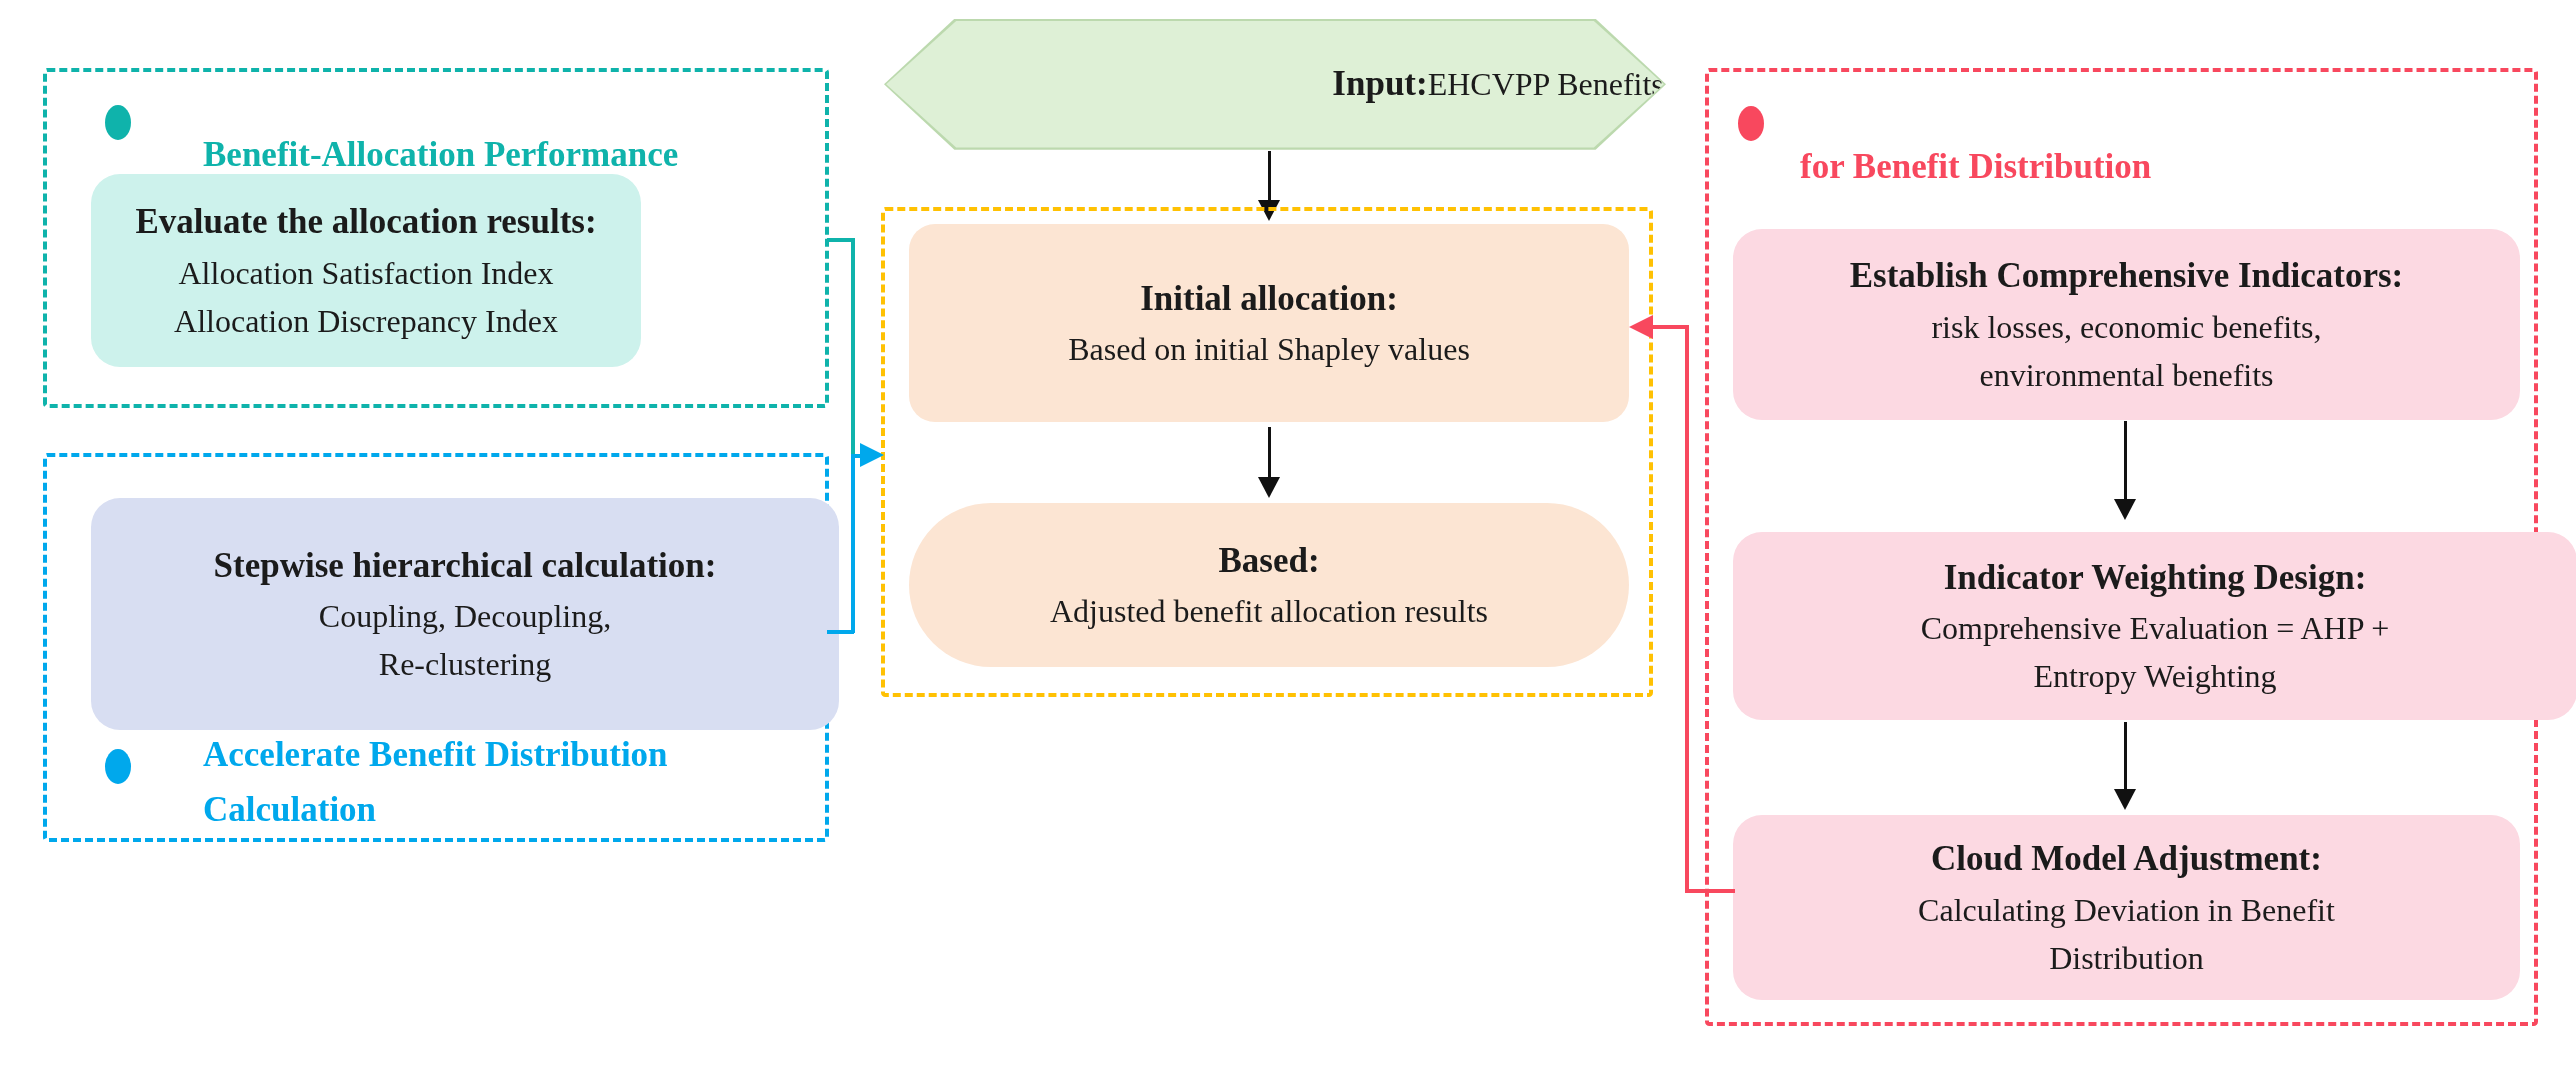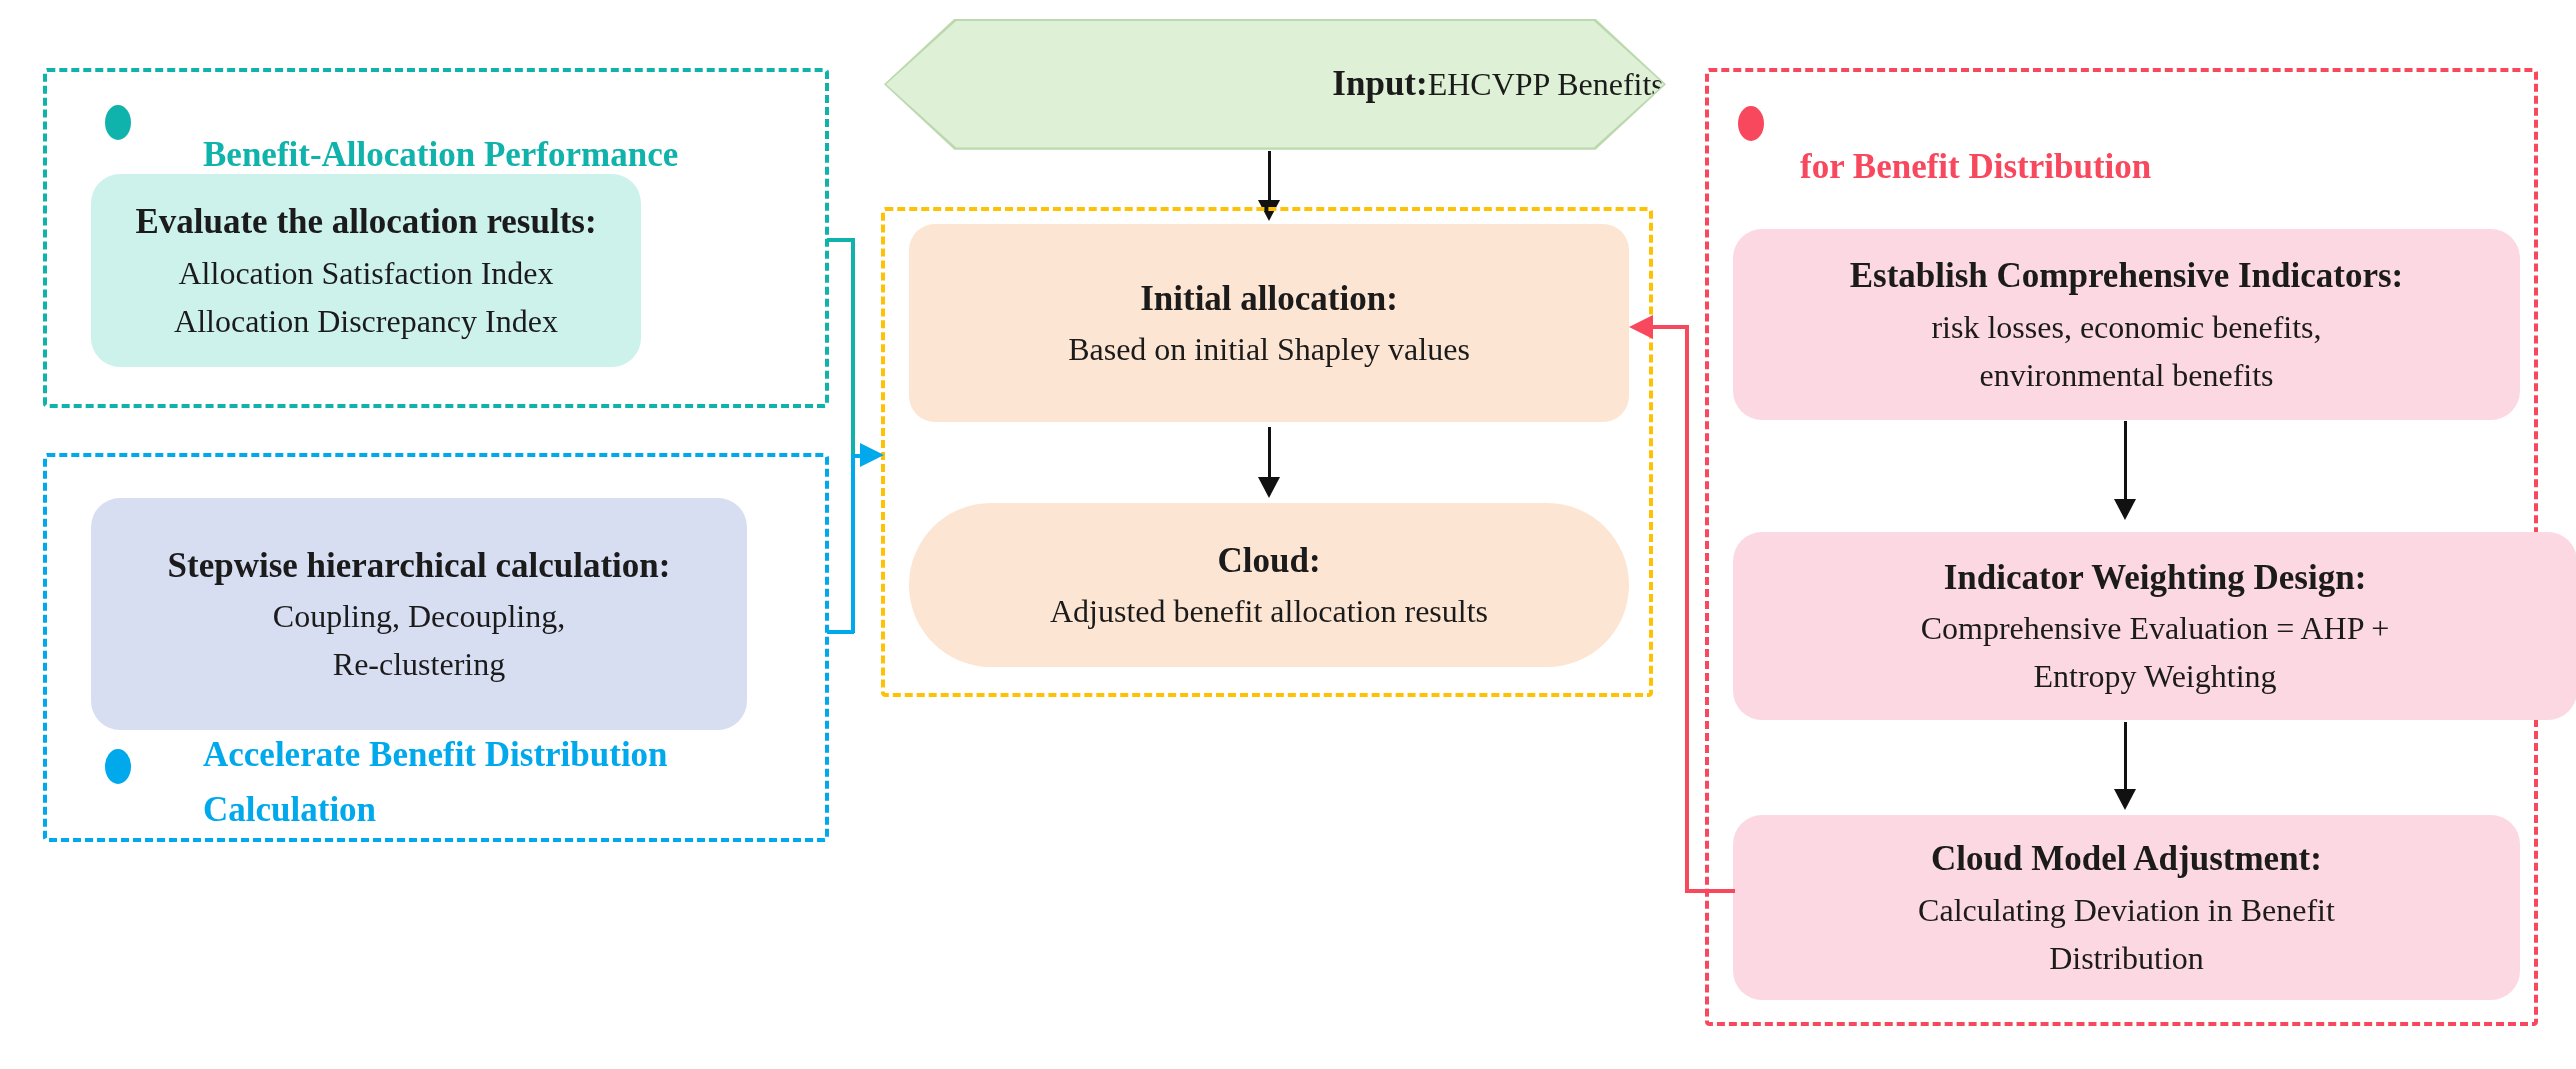--- a/index.html
+++ b/index.html
@@ -53,21 +53,21 @@
   <div class="legend tealc" style="left:203px;top:92px;margin-top:44px;">Benefit-Allocation Performance</div>
 
   <div class="fillbox" style="left:91px;top:174px;width:550px;height:193px;background:var(--teal-fill);">
     <div class="bt">Evaluate the allocation results:</div>
     <div class="bl">Allocation Satisfaction Index</div>
     <div class="bl">Allocation Discrepancy Index</div>
   </div>
 
   <div class="dashed blue" style="left:43px;top:453px;width:778px;height:381px;"></div>
 
-  <div class="fillbox" style="left:91px;top:498px;width:656px;height:232px;background:var(--blue-fill);">
+  <div class="fillbox" style="left:91px;top:498px;width:748px;height:232px;background:var(--blue-fill);">
     <div class="bt">Stepwise hierarchical calculation:</div>
     <div class="bl">Coupling, Decoupling,</div>
     <div class="bl">Re-clustering</div>
   </div>
 
   <div class="bullet bluec" style="left:105px;top:749px;"></div>
   <div class="legend bluec" style="left:203px;top:736px;">Accelerate Benefit Distribution</div>
   <div class="legend bluec" style="left:203px;top:791px;">Calculation</div>
 
   <div class="hex">
@@ -84,21 +84,21 @@
 
   <div class="fillbox" style="left:909px;top:224px;width:720px;height:198px;background:var(--peach);border-radius:26px;">
     <div class="bt">Initial allocation:</div>
     <div class="bl">Based on initial Shapley values</div>
   </div>
 
   <div class="vline" style="left:1268px;top:427px;height:52px;"></div>
   <div class="ah-down" style="left:1258px;top:477px;"></div>
 
   <div class="fillbox" style="left:909px;top:503px;width:720px;height:164px;background:var(--peach);border-radius:82px;">
-    <div class="bt">Cloud:</div>
+    <div class="bt">Based:</div>
     <div class="bl">Adjusted benefit allocation results</div>
   </div>
 
   <div class="dashed red" style="left:1705px;top:68px;width:825px;height:950px;"></div>
   <div class="bullet redc" style="left:1738px;top:106px;"></div>
   <div class="legend redc" style="left:1800px;top:148px;">for Benefit Distribution</div>
 
   <div class="fillbox" style="left:1733px;top:229px;width:787px;height:191px;background:var(--pink);">
     <div class="bt">Establish Comprehensive Indicators:</div>
     <div class="bl">risk losses, economic benefits,</div>

